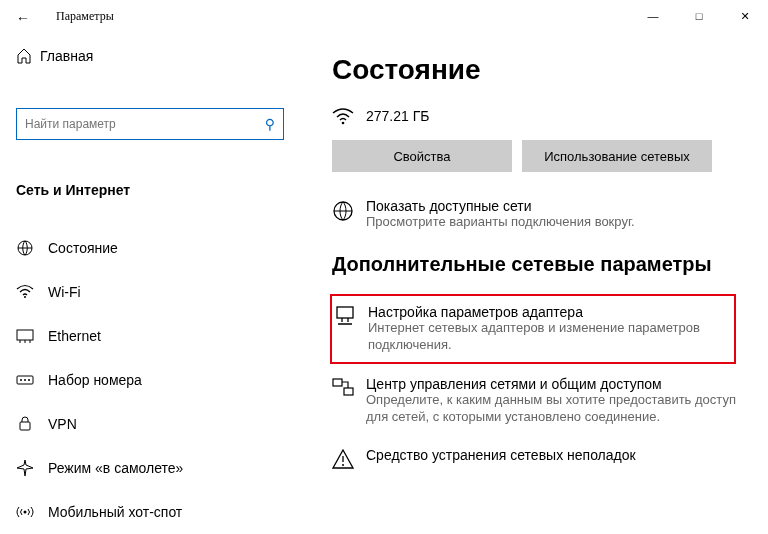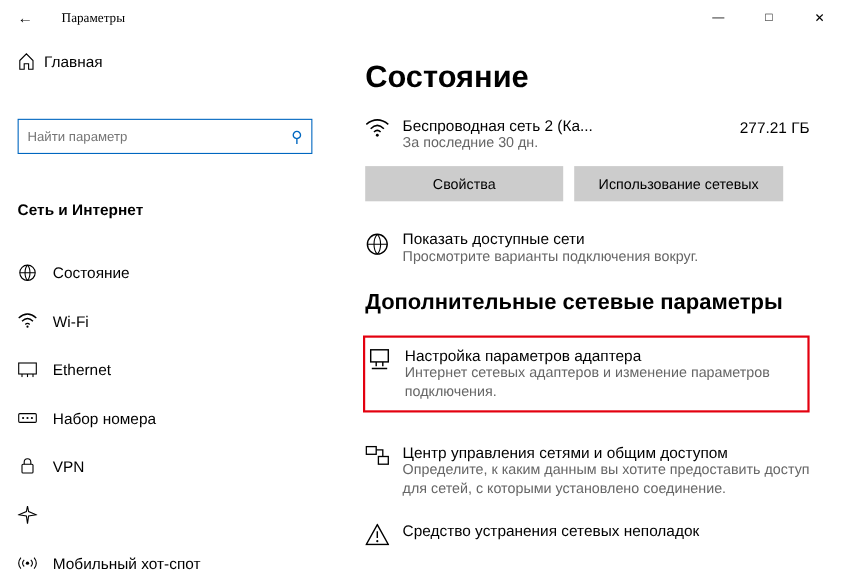--- a/index.html
+++ b/index.html
@@ -31,21 +31,21 @@
   .net-right { font-size: 14px; padding-top: 2px; }
   .btn-row { display: flex; gap: 10px; margin: 14px 0 26px 0; }
   .btn { height: 32px; background: #ccc; border: none; font-size: 13px; flex: 0 0 180px; display: flex; align-items: center; justify-content: center; }
   .btn:last-child { flex: 0 0 190px; }
   .link-row { display: flex; margin-bottom: 22px; }
   .link-icon { width: 34px; padding-top: 2px; flex-shrink: 0; }
   .link-text { flex: 1; }
   .link-title { font-size: 14px; }
   .link-sub { font-size: 13px; color: #666; line-height: 1.3; }
   h2.section { font-size: 20px; font-weight: 600; margin: 8px 0 18px 0; }
-  .highlighted { border: 2px solid #e3000f; padding: 8px 8px 8px 0; margin-left: -2px; margin-bottom: 28px; }
+  .highlighted { border: 2px solid #e3000f; padding: 8px 8px 8px 0; margin-left: -2px; margin-bottom: 12px; }
   .highlighted .link-icon { width: 36px; padding-left: 2px; }
   svg { display: block; }
 </style>
 </head>
 <body>
 
 <div class="window">
   <div class="titlebar">
     <span class="back-arrow">←</span>
     <span class="title">Параметры</span>
@@ -121,20 +121,21 @@
               </svg>
           </span>
           <span>VPN</span>
         </div>
         <div class="nav-item">
           <span class="icon">
             <svg width="18" height="18" viewBox="0 0 18 18">
                 <path d="M9 1 L10 6 L17 9 L10 10 L9 17 L8 10 L1 9 L8 6 Z" fill="none" stroke="#000"></path>
               </svg>
           </span>
+          <span>Режим «в самолете»</span>
         </div>
         <div class="nav-item">
           <span class="icon">
             <svg width="18" height="16" viewBox="0 0 18 16">
                 <path d="M3 3 Q-1 8 3 13 M6 5 Q3 8 6 11 M15 3 Q19 8 15 13 M12 5 Q15 8 12 11" fill="none" stroke="#000"></path>
                 <circle cx="9" cy="8" r="1.5" fill="#000"></circle>
               </svg>
           </span>
           <span>Мобильный хот-спот</span>
         </div>
@@ -144,24 +145,20 @@
     <div class="content">
       <h1 class="page-title">Состояние</h1>
 
       <div class="net-row">
         <span class="net-icon">
           <svg width="22" height="18" viewBox="0 0 22 18">
               <path d="M1 5 Q11 -3 21 5 M5 9 Q11 3 17 9 M8 12 Q11 9 14 12" fill="none" stroke="#000" stroke-width="1.4"></path>
               <circle cx="11" cy="15" r="1.3" fill="#000"></circle>
             </svg>
         </span>
-        <div class="net-text">
-          <div class="net-name">Беспроводная сеть 2 (Ка...</div>
-          <div class="net-sub">За последние 30 дн.</div>
-        </div>
         <div class="net-right">277.21 ГБ</div>
       </div>
 
       <div class="btn-row">
         <button class="btn">
             <span>Свойства</span>
           </button>
         <button class="btn">
             <span>Использование сетевых</span>
           </button>

